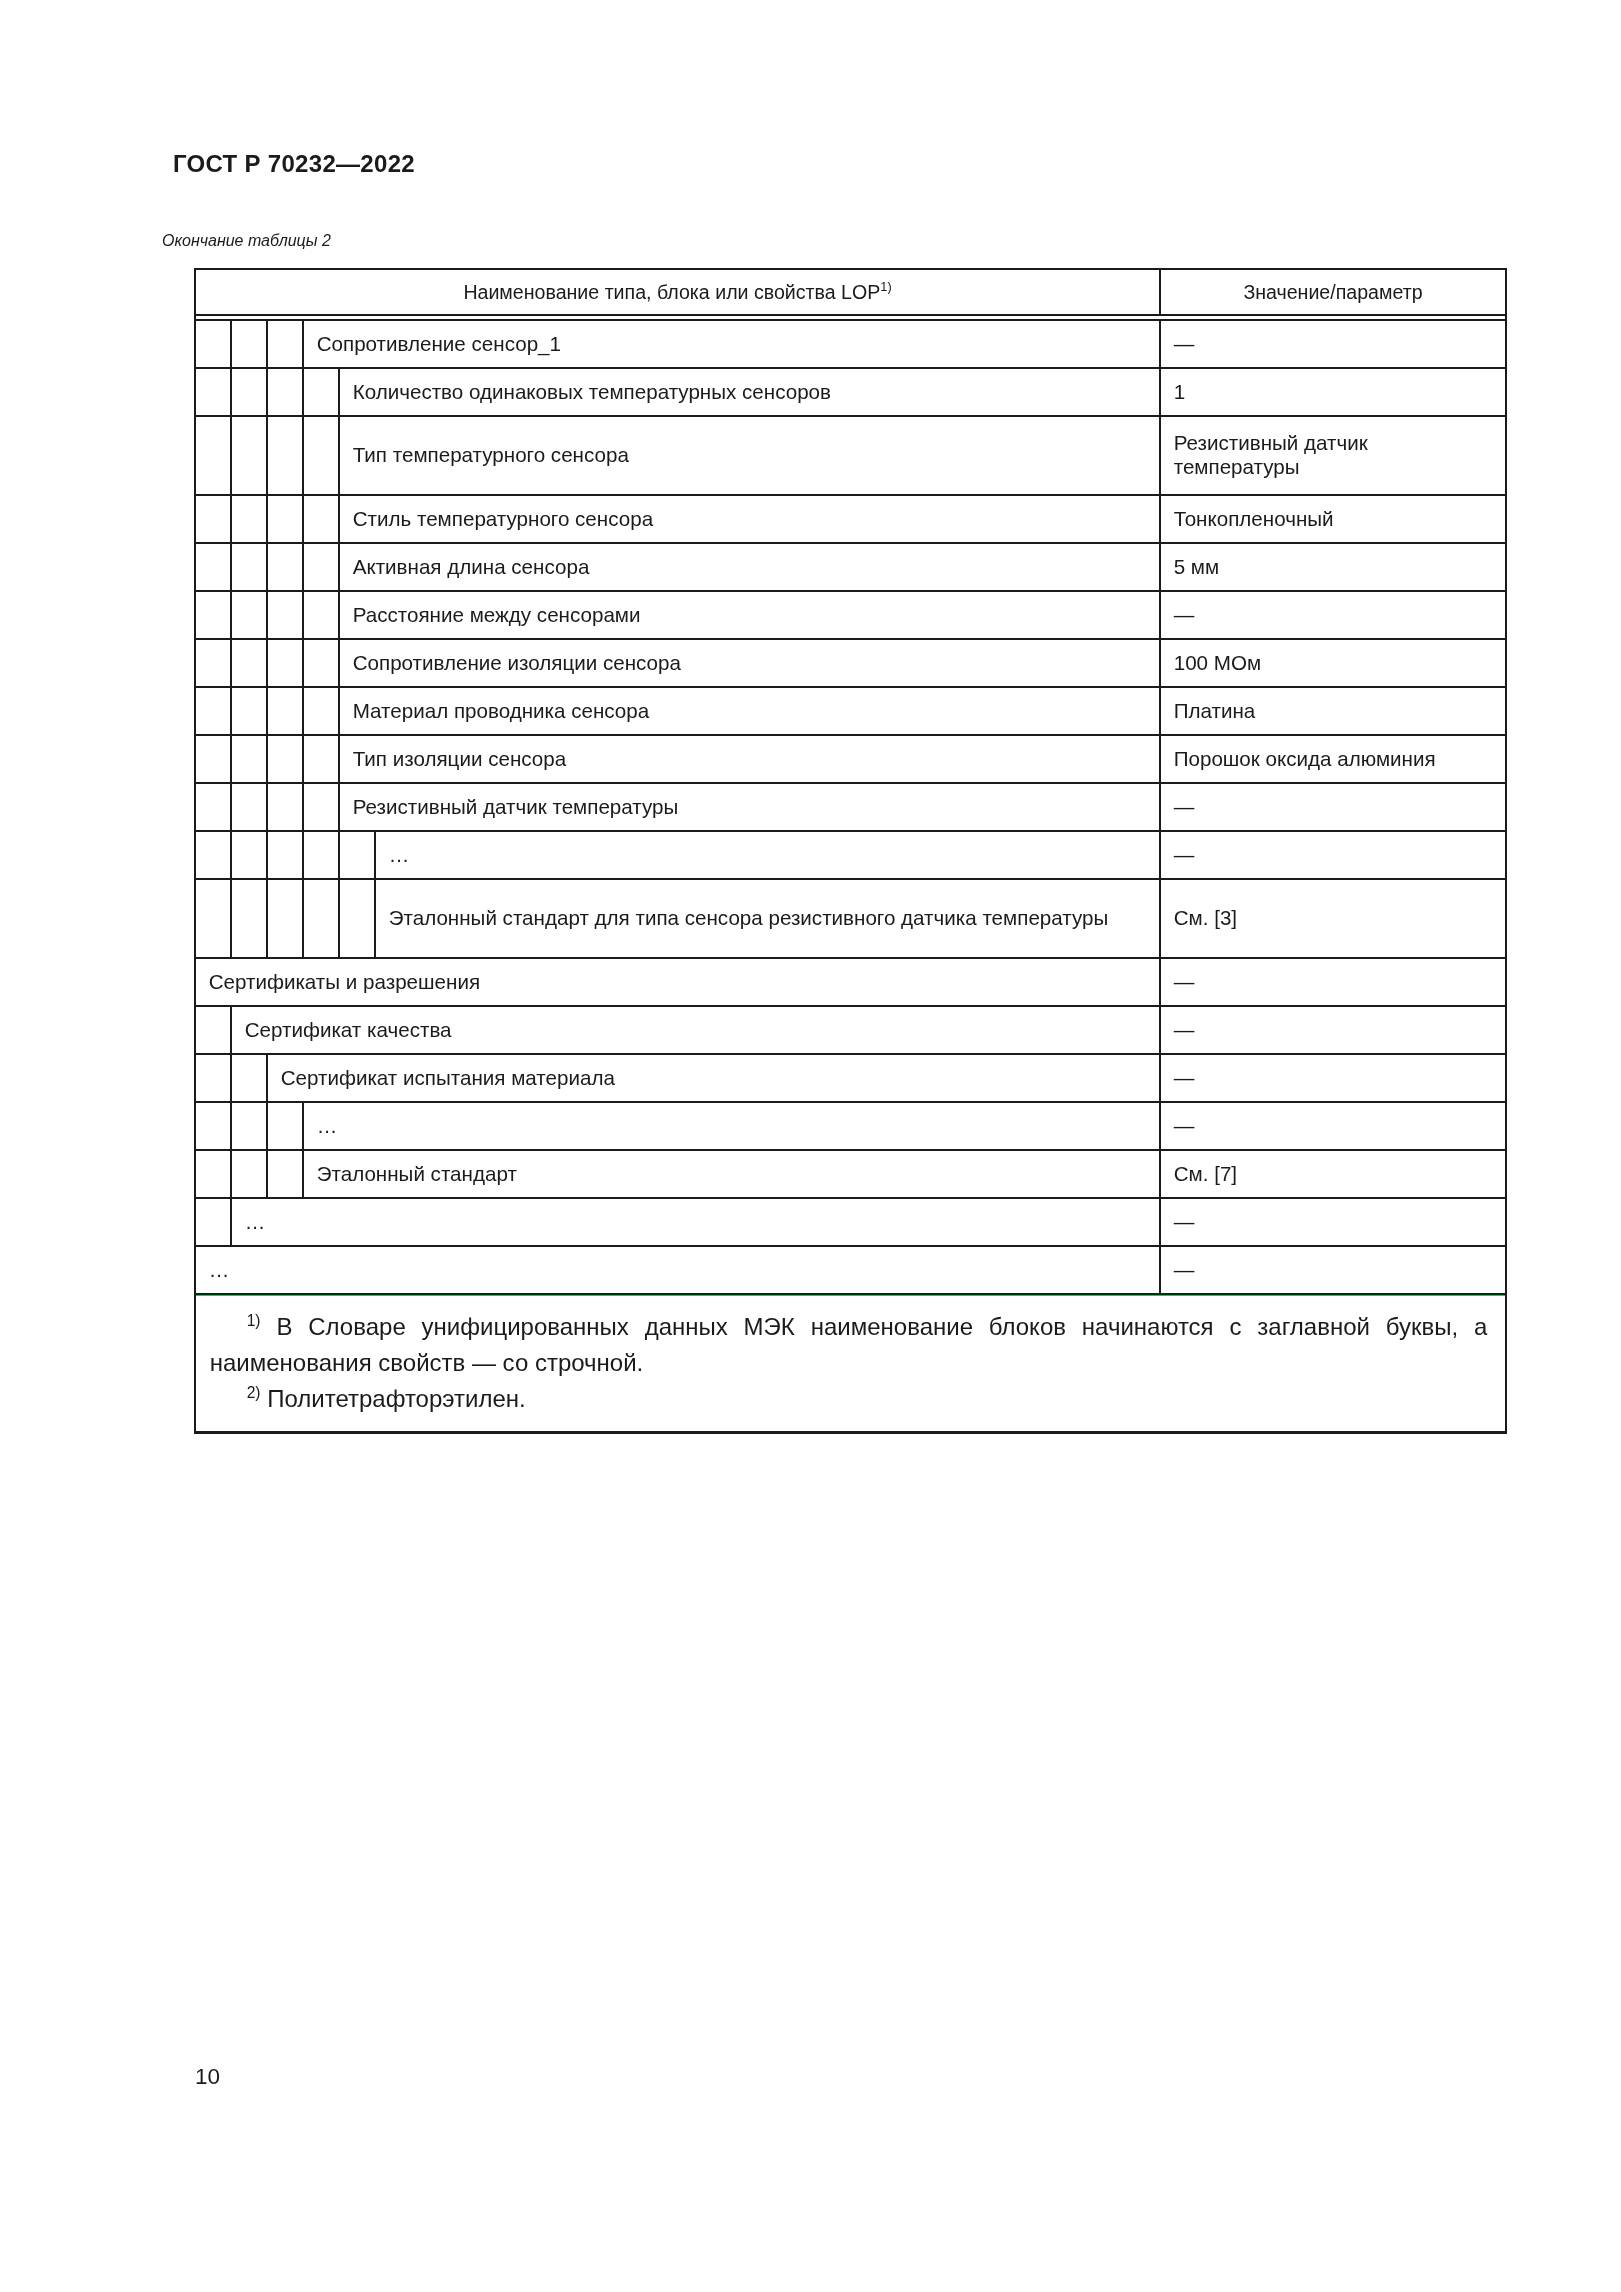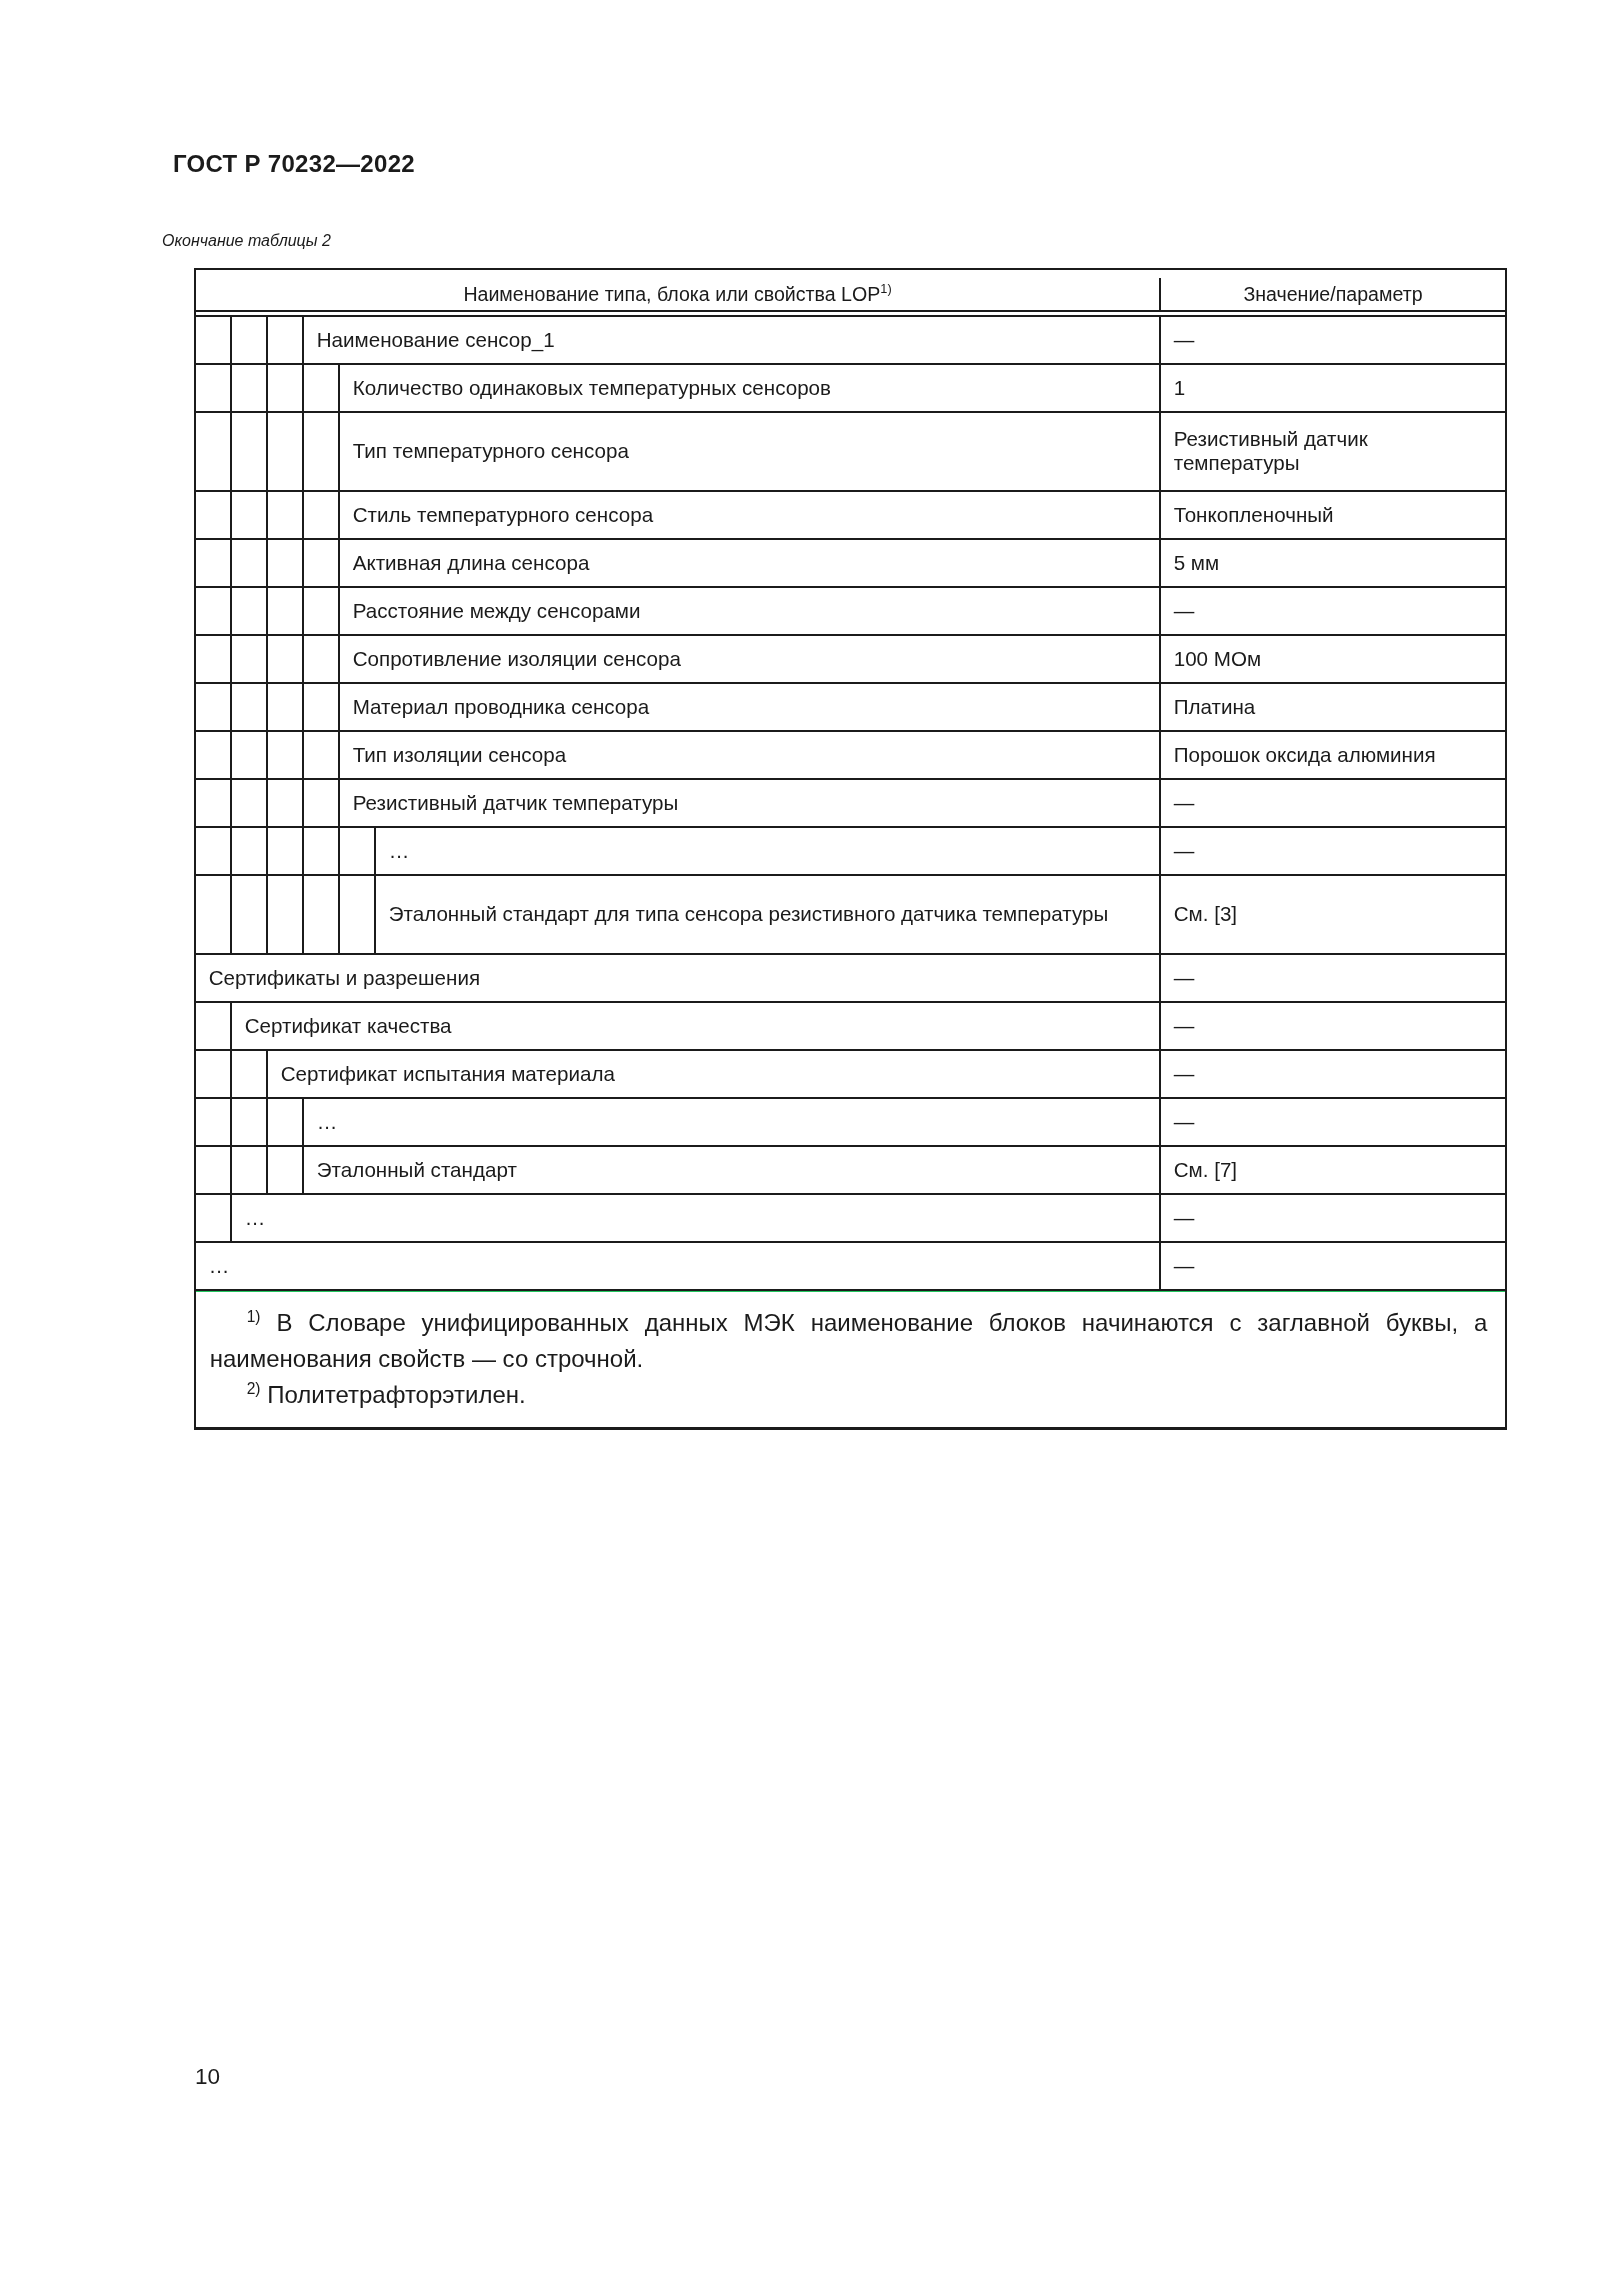--- a/index.html
+++ b/index.html
@@ -28,21 +28,21 @@
   }
   .gost-table {
     position: absolute;
     left: 194px;
     top: 268px;
     width: 1313px;
     border: 2.9px solid #1b1b1b;
     border-bottom-width: 3.9px;
     background: #ffffff;
   }
-  .thead { display: flex; height: 32px; margin-top: 8px; }
+  .thead { display: flex; height: 44px; }
   .th-name {
     flex: 1;
     display: flex;
     align-items: center;
     justify-content: center;
     font-size: 19.6px;
     border-right: 2px solid #1b1b1b;
   }
   .th-value {
     width: 344px;
@@ -126,21 +126,21 @@
       <span>Значение/параметр</span>
     </div>
   </div>
   <div class="header-divider"></div>
   <div>
       <div class="trow">
         <div class="indent-cell"></div>
         <div class="indent-cell"></div>
         <div class="indent-cell"></div>
         <div class="name-cell">
-          <div class="cell-text">Наименование сенсор_1</div>
+          <div class="cell-text">Сопротивление сенсор_1</div>
         </div>
         <div class="value-cell">
           <div class="cell-text">—</div>
         </div>
       </div>
       <div class="trow">
         <div class="indent-cell"></div>
         <div class="indent-cell"></div>
         <div class="indent-cell"></div>
         <div class="indent-cell"></div>

